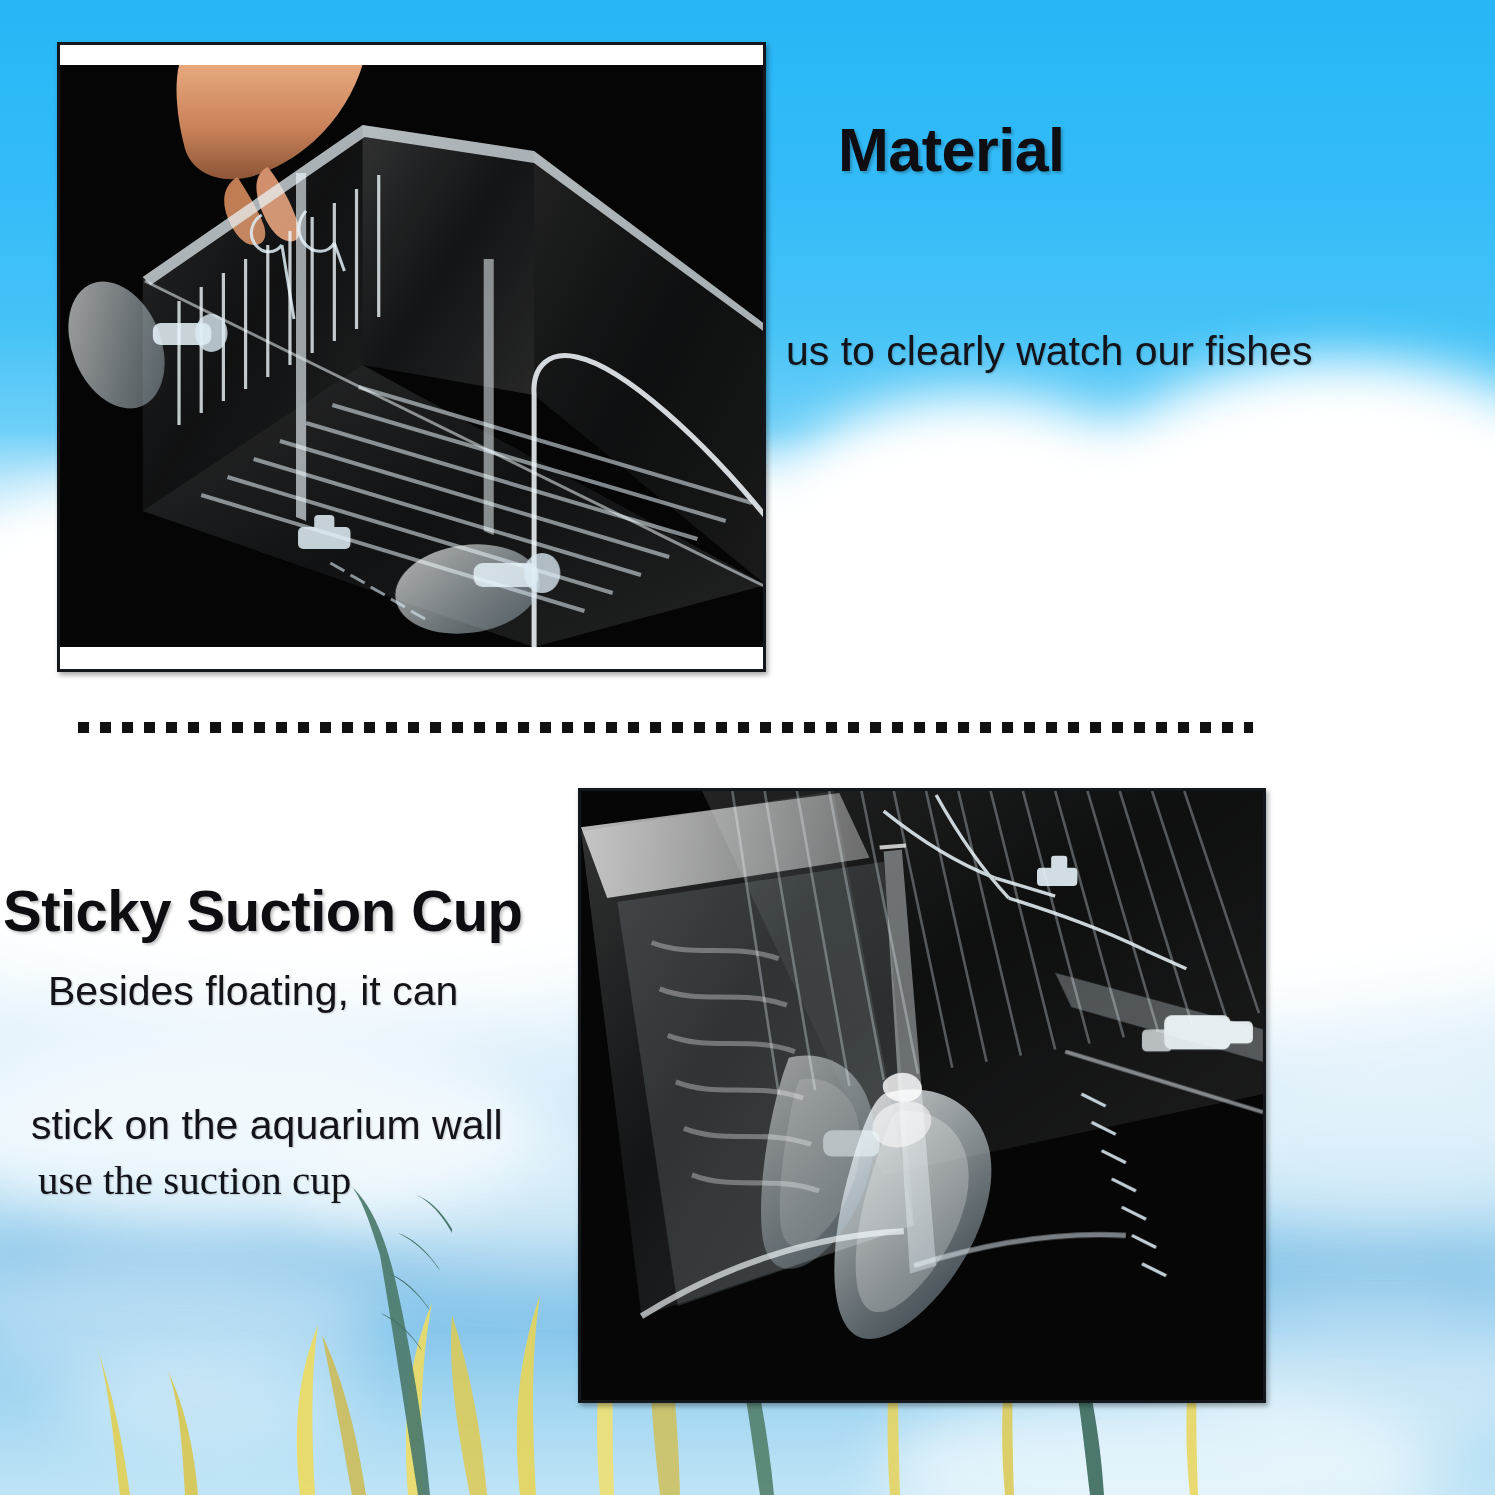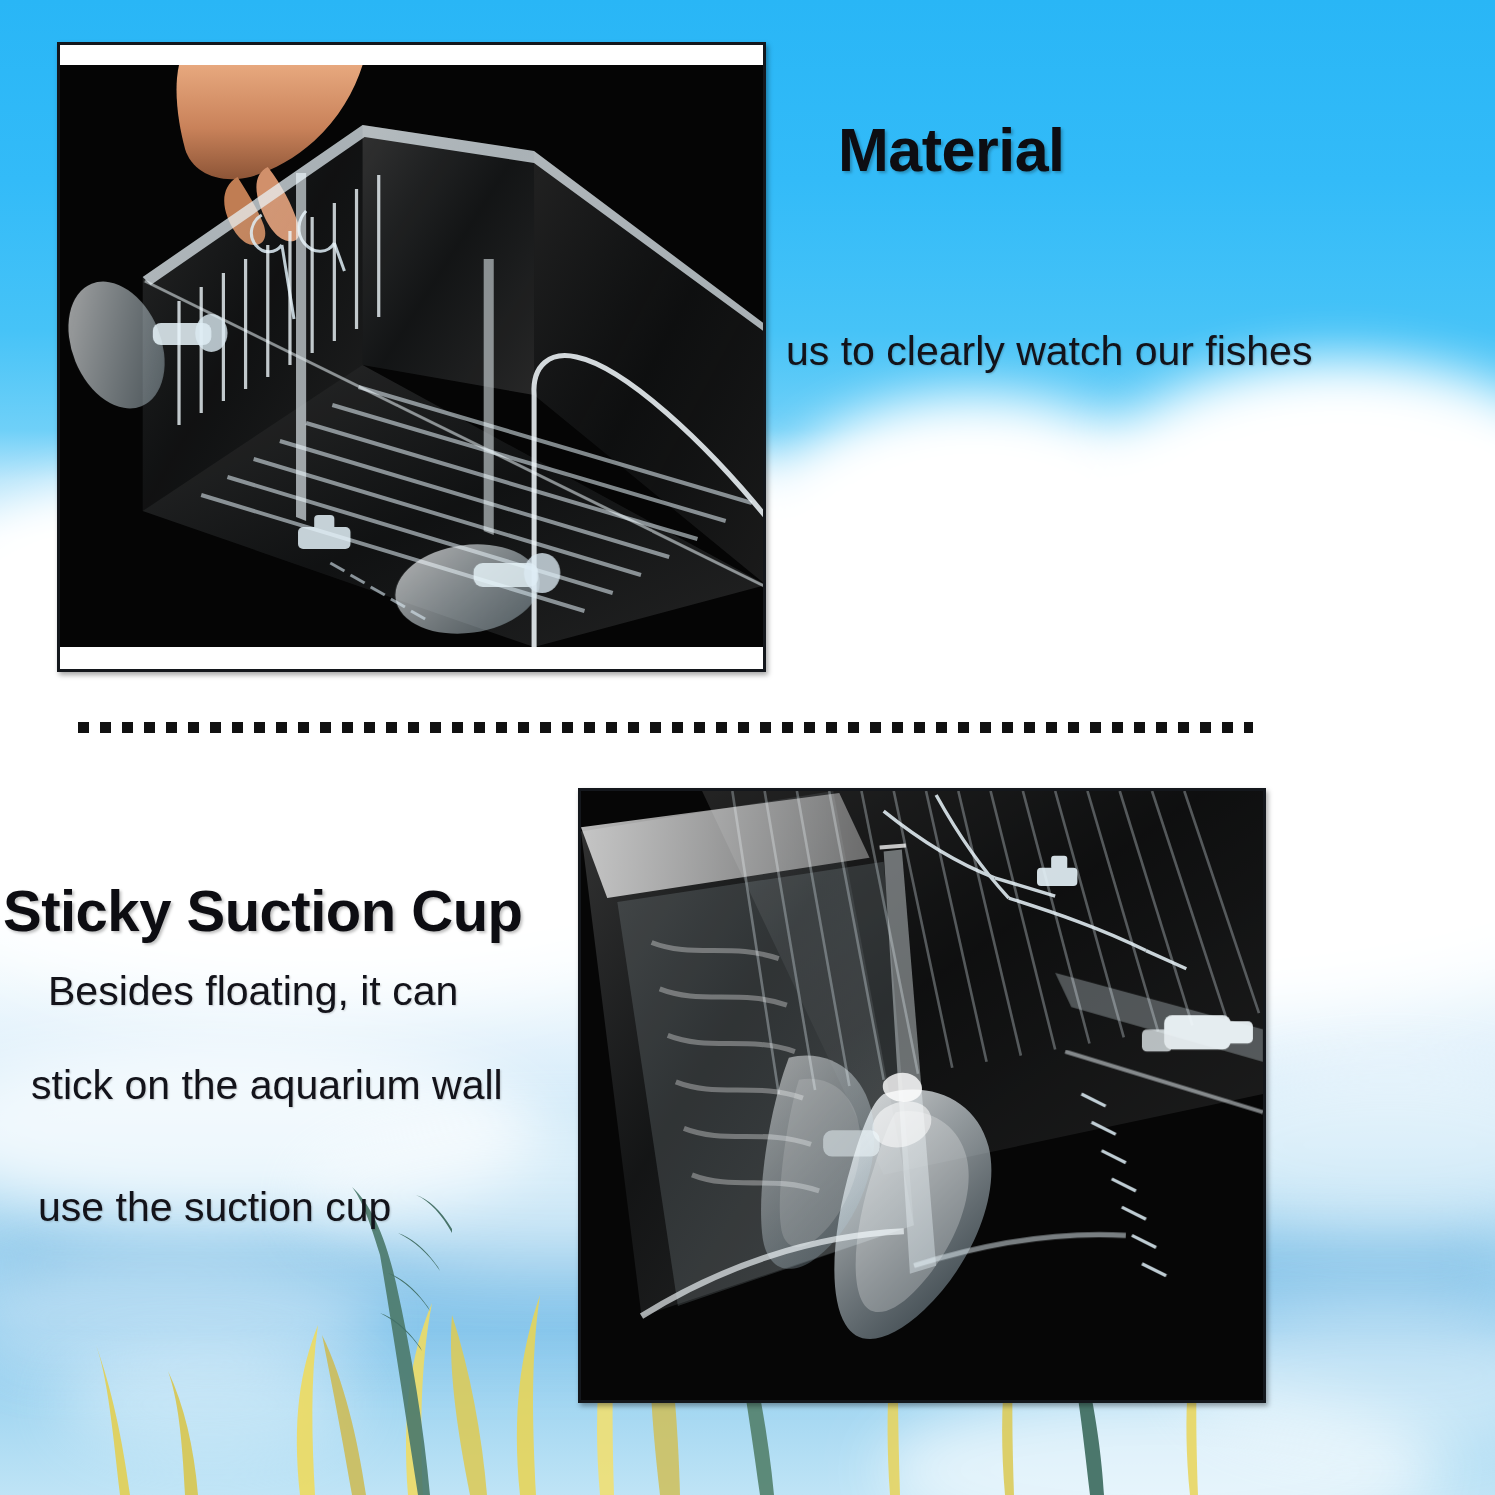--- a/index.html
+++ b/index.html
@@ -73,22 +73,22 @@
       text-shadow:2px 2px 3px rgba(0,0,0,.25);white-space:nowrap;}
   #title-material{left:838px;top:115px;font-size:61px;}
   #title-suction{left:3px;top:877px;font-size:58px;}
 
   .body-line{position:absolute;color:#13131a;font-size:41px;white-space:nowrap;
       text-shadow:1px 1px 2px rgba(0,0,0,.18);}
 
   #mat-l1{left:786px;top:248px;}
   #mat-l2{left:786px;top:328px;}
   #suc-l1{left:48px;top:968px;}
-  #suc-l2{left:31px;top:1062px;}
-  #suc-l3{left:38px;top:1184px;}
+  #suc-l2{left:31px;top:1102px;}
+  #suc-l3{left:38px;top:1156px;font-family:Liberation Serif, serif;}
 
   
   #divider{position:absolute;left:78px;top:722px;width:1175px;height:11px;
     background-image:linear-gradient(90deg,#111 0 11px,transparent 11px 22px);
     background-size:22px 11px;background-repeat:repeat-x;}
 </style>
 </head>
 <body>
 
 <div class="stage">

